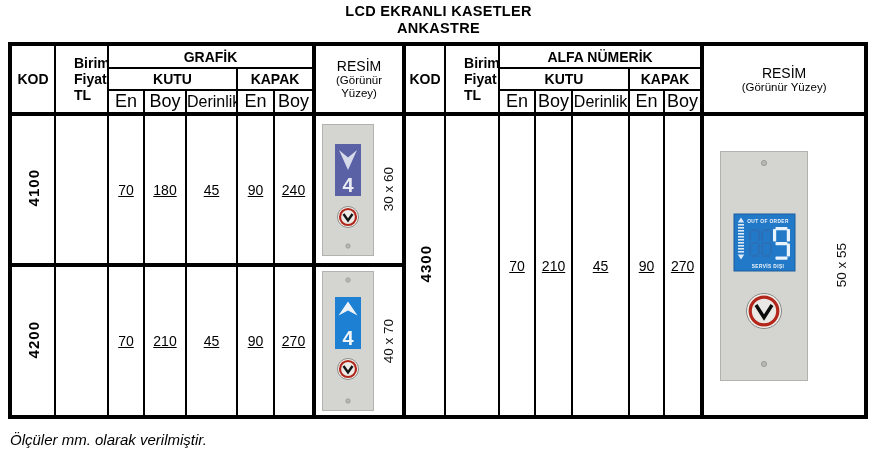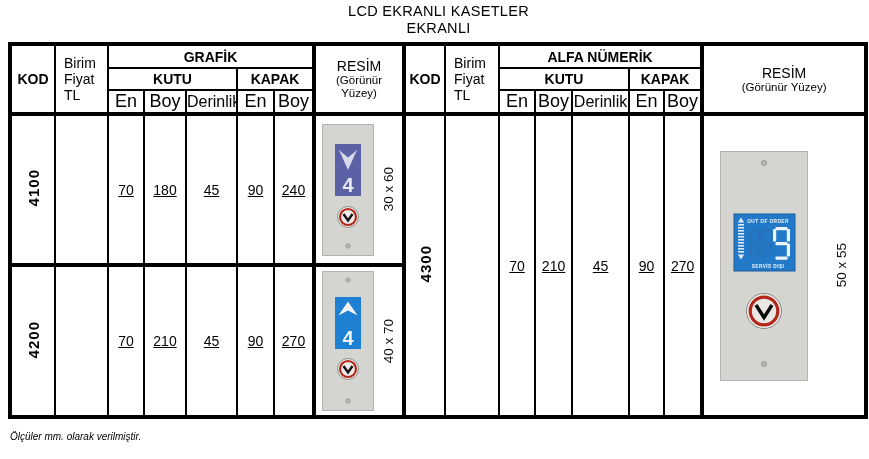--- a/index.html
+++ b/index.html
@@ -1,62 +1,62 @@
 <!DOCTYPE html>
 <html><head>
 <meta charset="utf-8">
 <style>
   html,body{margin:0;padding:0;}
   body{
     width:869px;height:459px;position:relative;background:#ffffff;
     font-family:"Liberation Sans", sans-serif;color:#000;overflow:hidden;
   }
   .title-wrap{position:absolute;left:0;top:3px;width:869px;text-align:center;}
-  .title-line{font-weight:normal;font-size:14.5px;line-height:17px;letter-spacing:.3px;margin-left:8px;}
+  .title-line{font-weight:bold;font-size:14.5px;line-height:17px;letter-spacing:.3px;margin-left:8px;}
 
   table.spec{
     position:absolute;left:8px;top:42px;width:856px;
     border-collapse:collapse;table-layout:fixed;
     border:4px solid #000;
   }
   td{
     border:2px solid #000;padding:0;text-align:center;vertical-align:middle;
     overflow:hidden;font-size:14px;
   }
   tr.hr1{height:24px;} tr.hr2{height:22px;} tr.hr3{height:21px;}
   tr.dr1{height:151px;} tr.dr2{height:152px;}
   .hb{font-weight:bold;font-size:14px;}
   .hs{font-size:18px;}
   .hd{font-size:16px;margin-top:33px;}
   .num{font-size:14px;text-decoration:underline;}
   .thickL{border-left:4px solid #000;}
   .thickR{border-right:4px solid #000;}
   .thickB{border-bottom:4px solid #000;}
   .birim-cell{text-align:left;}
-  .birim-cell div{padding-left:8px;font-weight:normal;font-size:14px;line-height:16px;}
+  .birim-cell div{padding-left:18px;font-weight:bold;font-size:14px;line-height:16px;}
   .resim-hdr .r1{font-weight:normal;font-size:14px;line-height:16px;}
   .resim-hdr .r2{font-size:11.5px;line-height:13px;}
   .vert{
     writing-mode:vertical-rl;transform:rotate(180deg);
     display:inline-block;white-space:nowrap;
   }
   .kod-val{font-weight:bold;font-size:15px;letter-spacing:1px;}
   .size-label{font-size:13.5px;color:#111;}
   .resim-cell-inner{display:flex;align-items:center;justify-content:center;gap:7px;}
   .resim-cell-inner.wide{gap:26px;}
   .footnote{
-    position:absolute;left:10px;top:431px;font-size:10px;font-style:italic;
+    position:absolute;left:10px;top:431px;font-size:15px;font-style:italic;
   }
 </style>
 </head>
 <body>
 
 <div class="title-wrap">
   <div class="title-line">LCD EKRANLI KASETLER</div>
-  <div class="title-line">EKRANLI</div>
+  <div class="title-line">ANKASTRE</div>
 </div>
 
 <table class="spec">
   <colgroup>
     <col style="width:45px">
       <col style="width:53px">
       <col style="width:36px">
       <col style="width:42px">
     <col style="width:51px">
       <col style="width:37px">

